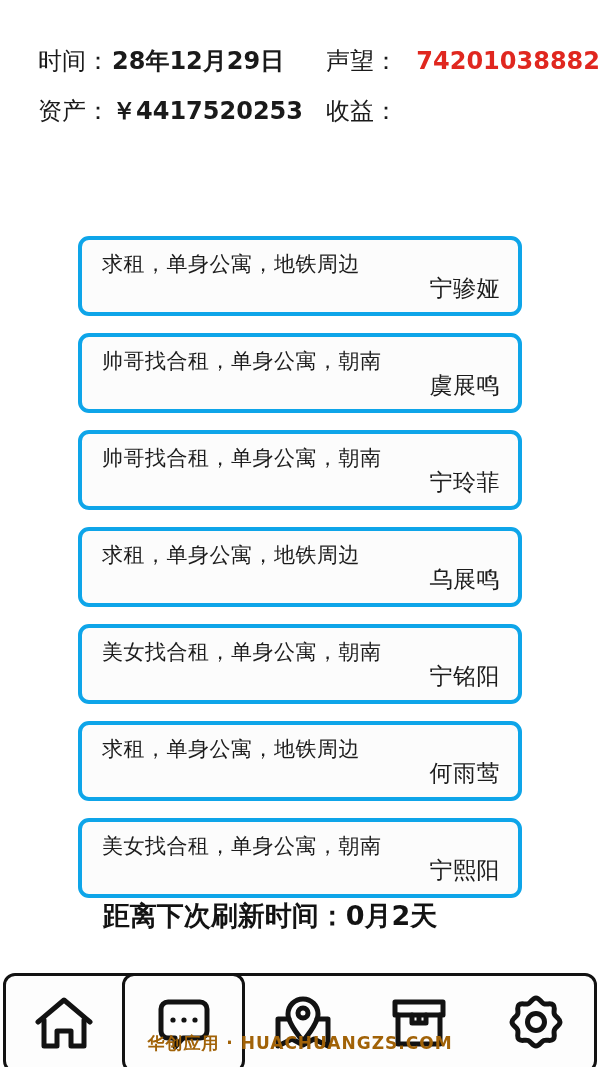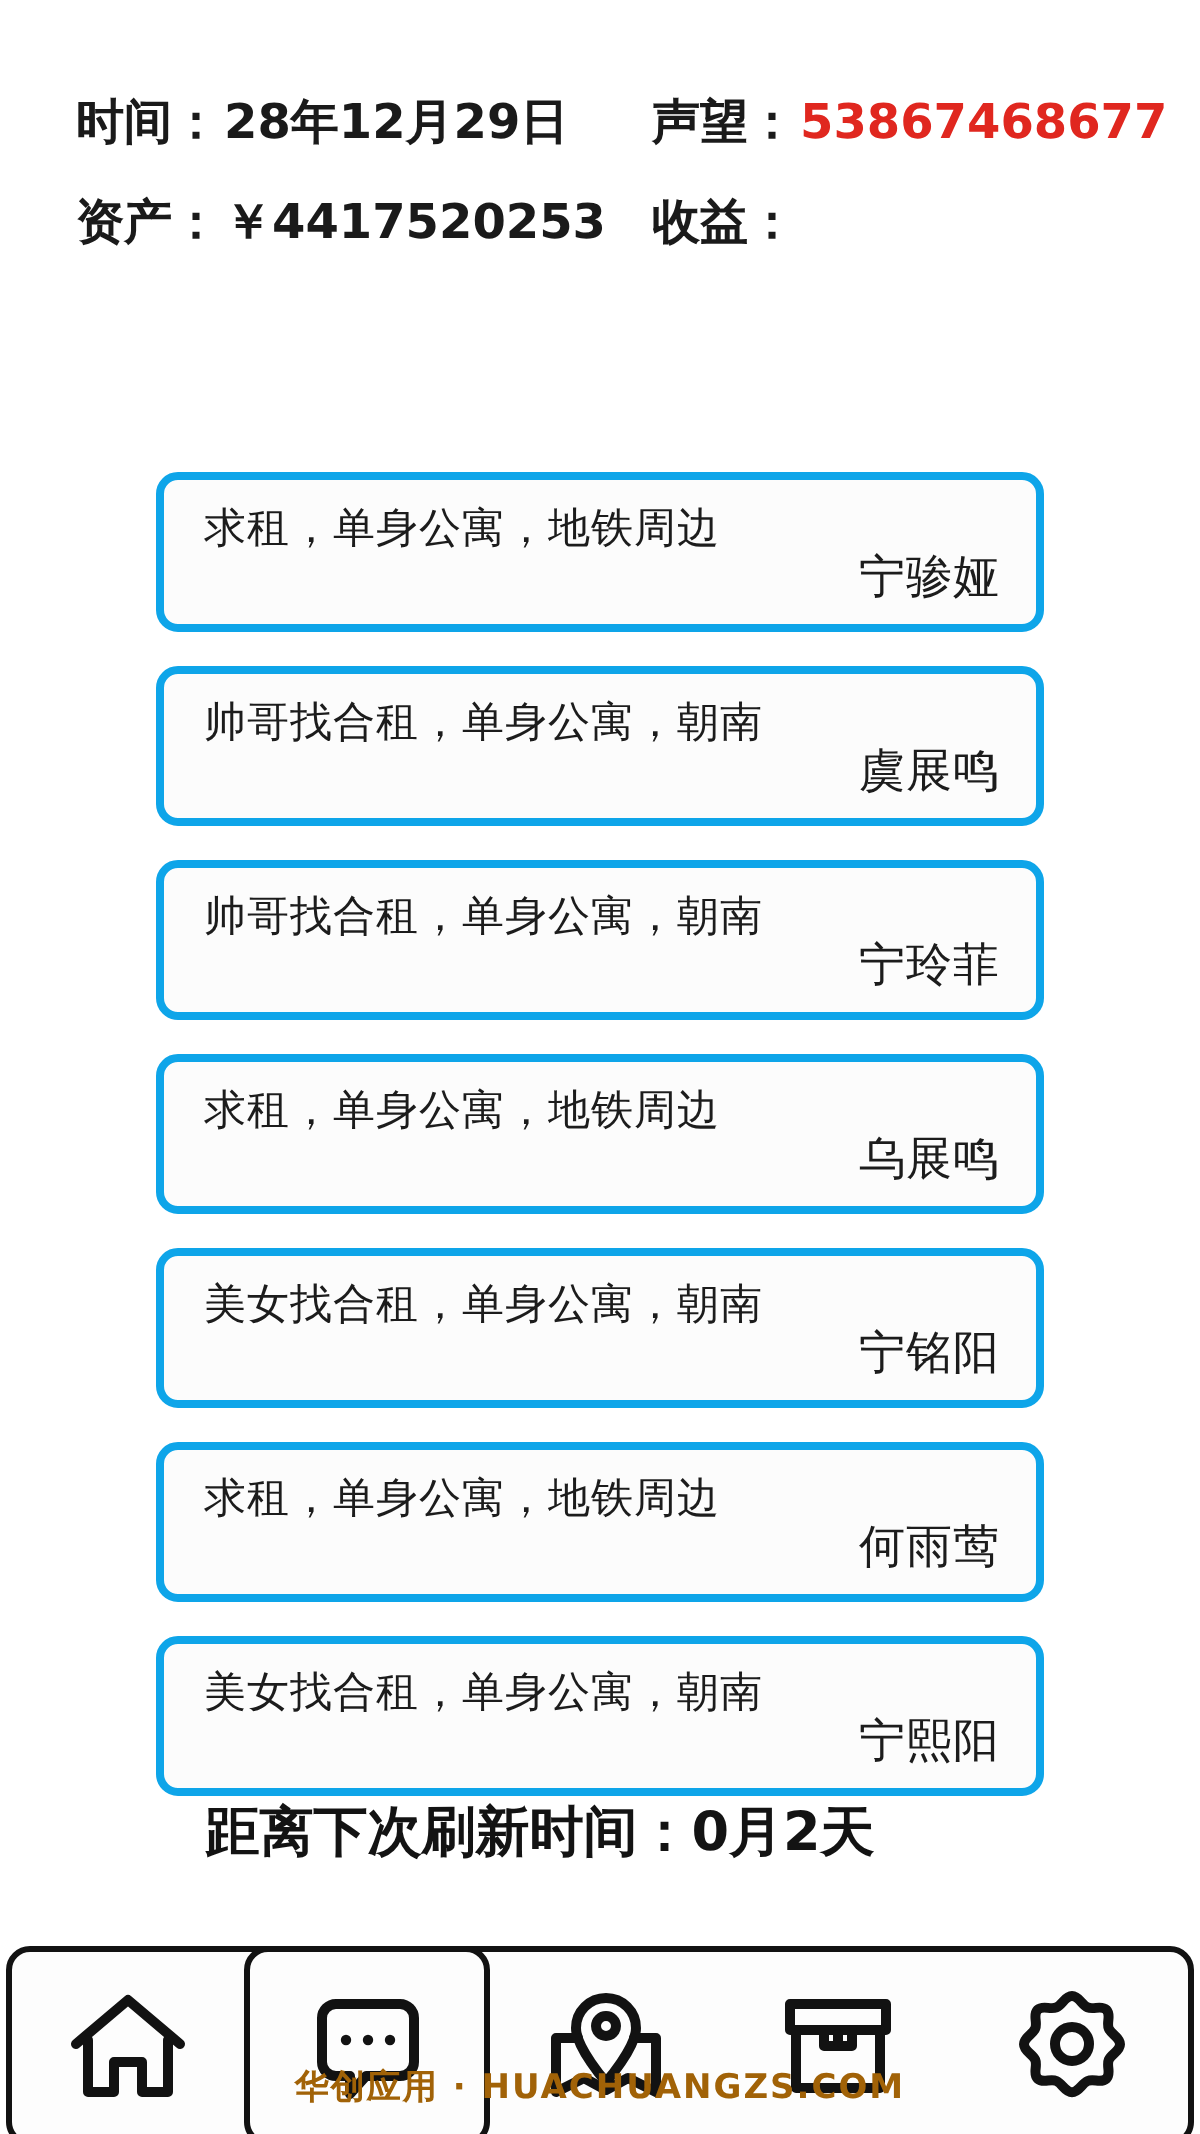--- a/index.html
+++ b/index.html
@@ -46,24 +46,24 @@
     display: flex;
     align-items: baseline;
     height: 50px;
   }
   .stat-cell {
     display: flex;
     align-items: baseline;
     white-space: nowrap;
   }
   .stat-cell.left  { width: 310px; padding-left: 38px; }
-  .stat-cell.right { width: 290px; padding-left: 16px; }
+  .stat-cell.right { width: 290px; padding-left: 16px; justify-content: space-between; }
   .stat-label {
     font-size: 24px;
-    font-weight: bold;
+    font-weight: normal;
     color: #1a1a1a;
     letter-spacing: 0px;
   }
   .stat-value {
     font-size: 24px;
     font-weight: bold;
     color: #1a1a1a;
     margin-left: 2px;
   }
   .stat-value.accent { color: #e0271f; }
@@ -170,21 +170,21 @@
 <div id="watermark-bg"></div>
 
 <div id="stats-header">
   <div class="stat-row">
     <div class="stat-cell left">
       <span class="stat-label">时间：</span>
       <span class="stat-value">28年12月29日</span>
     </div>
     <div class="stat-cell right">
       <span class="stat-label">声望：</span>
-      <span class="stat-value accent">53867468677</span>
+      <span class="stat-value accent">74201038882</span>
     </div>
   </div>
   <div class="stat-row">
     <div class="stat-cell left">
       <span class="stat-label">资产：</span>
       <span class="stat-value">￥4417520253</span>
     </div>
     <div class="stat-cell right">
       <span class="stat-label">收益：</span>
     </div>

